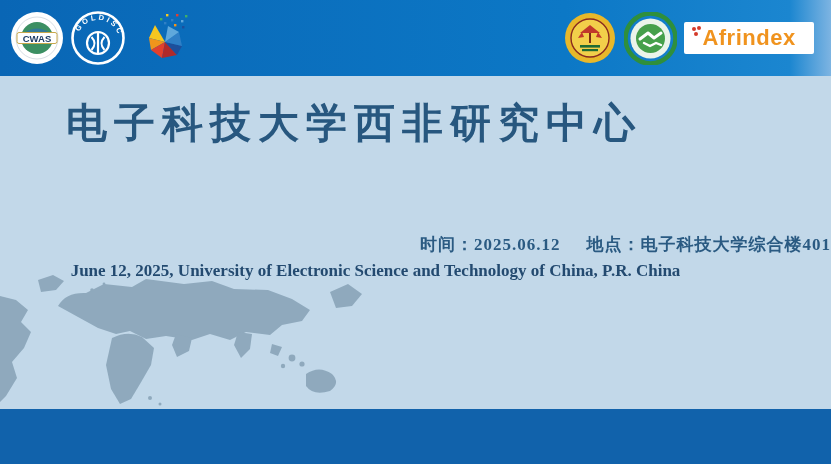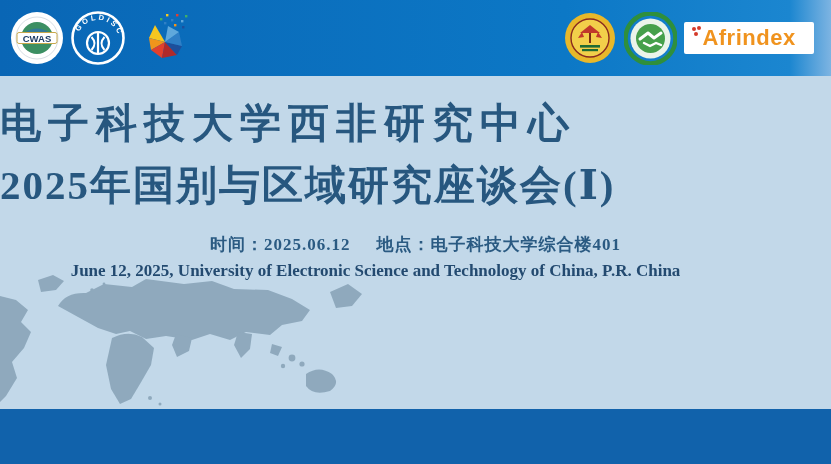--- a/index.html
+++ b/index.html
@@ -27,28 +27,28 @@
     color:#f0931e;font-weight:bold;font-size:22px;letter-spacing:0.5px;
     font-family:"Liberation Sans",sans-serif;
   }
   .afrindex-dots{position:absolute;left:8px;top:5px;width:4px;height:4px;border-radius:50%;
     background:#d43a2a;box-shadow:5px -1px 0 #d43a2a,2px 5px 0 #d43a2a;}
   
   .miaa{display:flex;flex-direction:column;align-items:center;margin:0 4px;}
   .miaa-text{color:#5d3a2a;font-weight:bold;font-size:12px;letter-spacing:3px;margin-top:-2px;}
   
   .title-line{
-    position:absolute;left:0;width:708px;text-align:left;
+    position:absolute;left:0;width:708px;text-align:center;
     font-family:"Liberation Serif","DejaVu Serif",serif;
     font-weight:bold;color:#27577f;white-space:nowrap;
   }
   .title1{top:96px;font-size:41px;letter-spacing:7px;}
   .title2{top:158px;font-size:41px;letter-spacing:2px;}
   .info-line{
-    position:absolute;top:233px;left:0;width:831px;text-align:center;
+    position:absolute;top:233px;left:0;width:831px;text-align:right;
     font-family:"Liberation Serif","DejaVu Serif",serif;font-weight:bold;
     font-size:17px;color:#2a5a82;letter-spacing:1px;white-space:nowrap;
   }
   .info-line .gap{display:inline-block;width:26px;}
   .english-line{
     position:absolute;top:261px;left:0;width:751px;text-align:center;
     font-family:"Liberation Serif","DejaVu Serif",serif;font-weight:bold;
     font-size:17px;color:#234a70;white-space:nowrap;
   }
   .org-block{
@@ -177,21 +177,20 @@
       <path d="M306,104 q13,-9 26,0 q9,9 -2,17 q-17,5 -24,-5 z"></path>
 
       <circle cx="150" cy="128" r="2"></circle>
       <circle cx="160" cy="134" r="1.5"></circle>
       <circle cx="92" cy="20" r="1.8"></circle>
       <circle cx="104" cy="14" r="1.4"></circle>
     </g>
   </svg>
 
   <div class="title-line title1">电子科技大学西非研究中心</div>
-  <div class="title-line title2">2025年国别与区域研究座谈会(Ⅰ)</div>
 
   <div class="info-line">
     <span>时间：2025.06.12</span><span class="gap"></span><span>地点：电子科技大学综合楼401</span>
   </div>
 
   <div class="english-line">June 12, 2025, University of Electronic Science and Technology of China, P.R. China</div>
 
 
   <div class="footer"></div>
 

